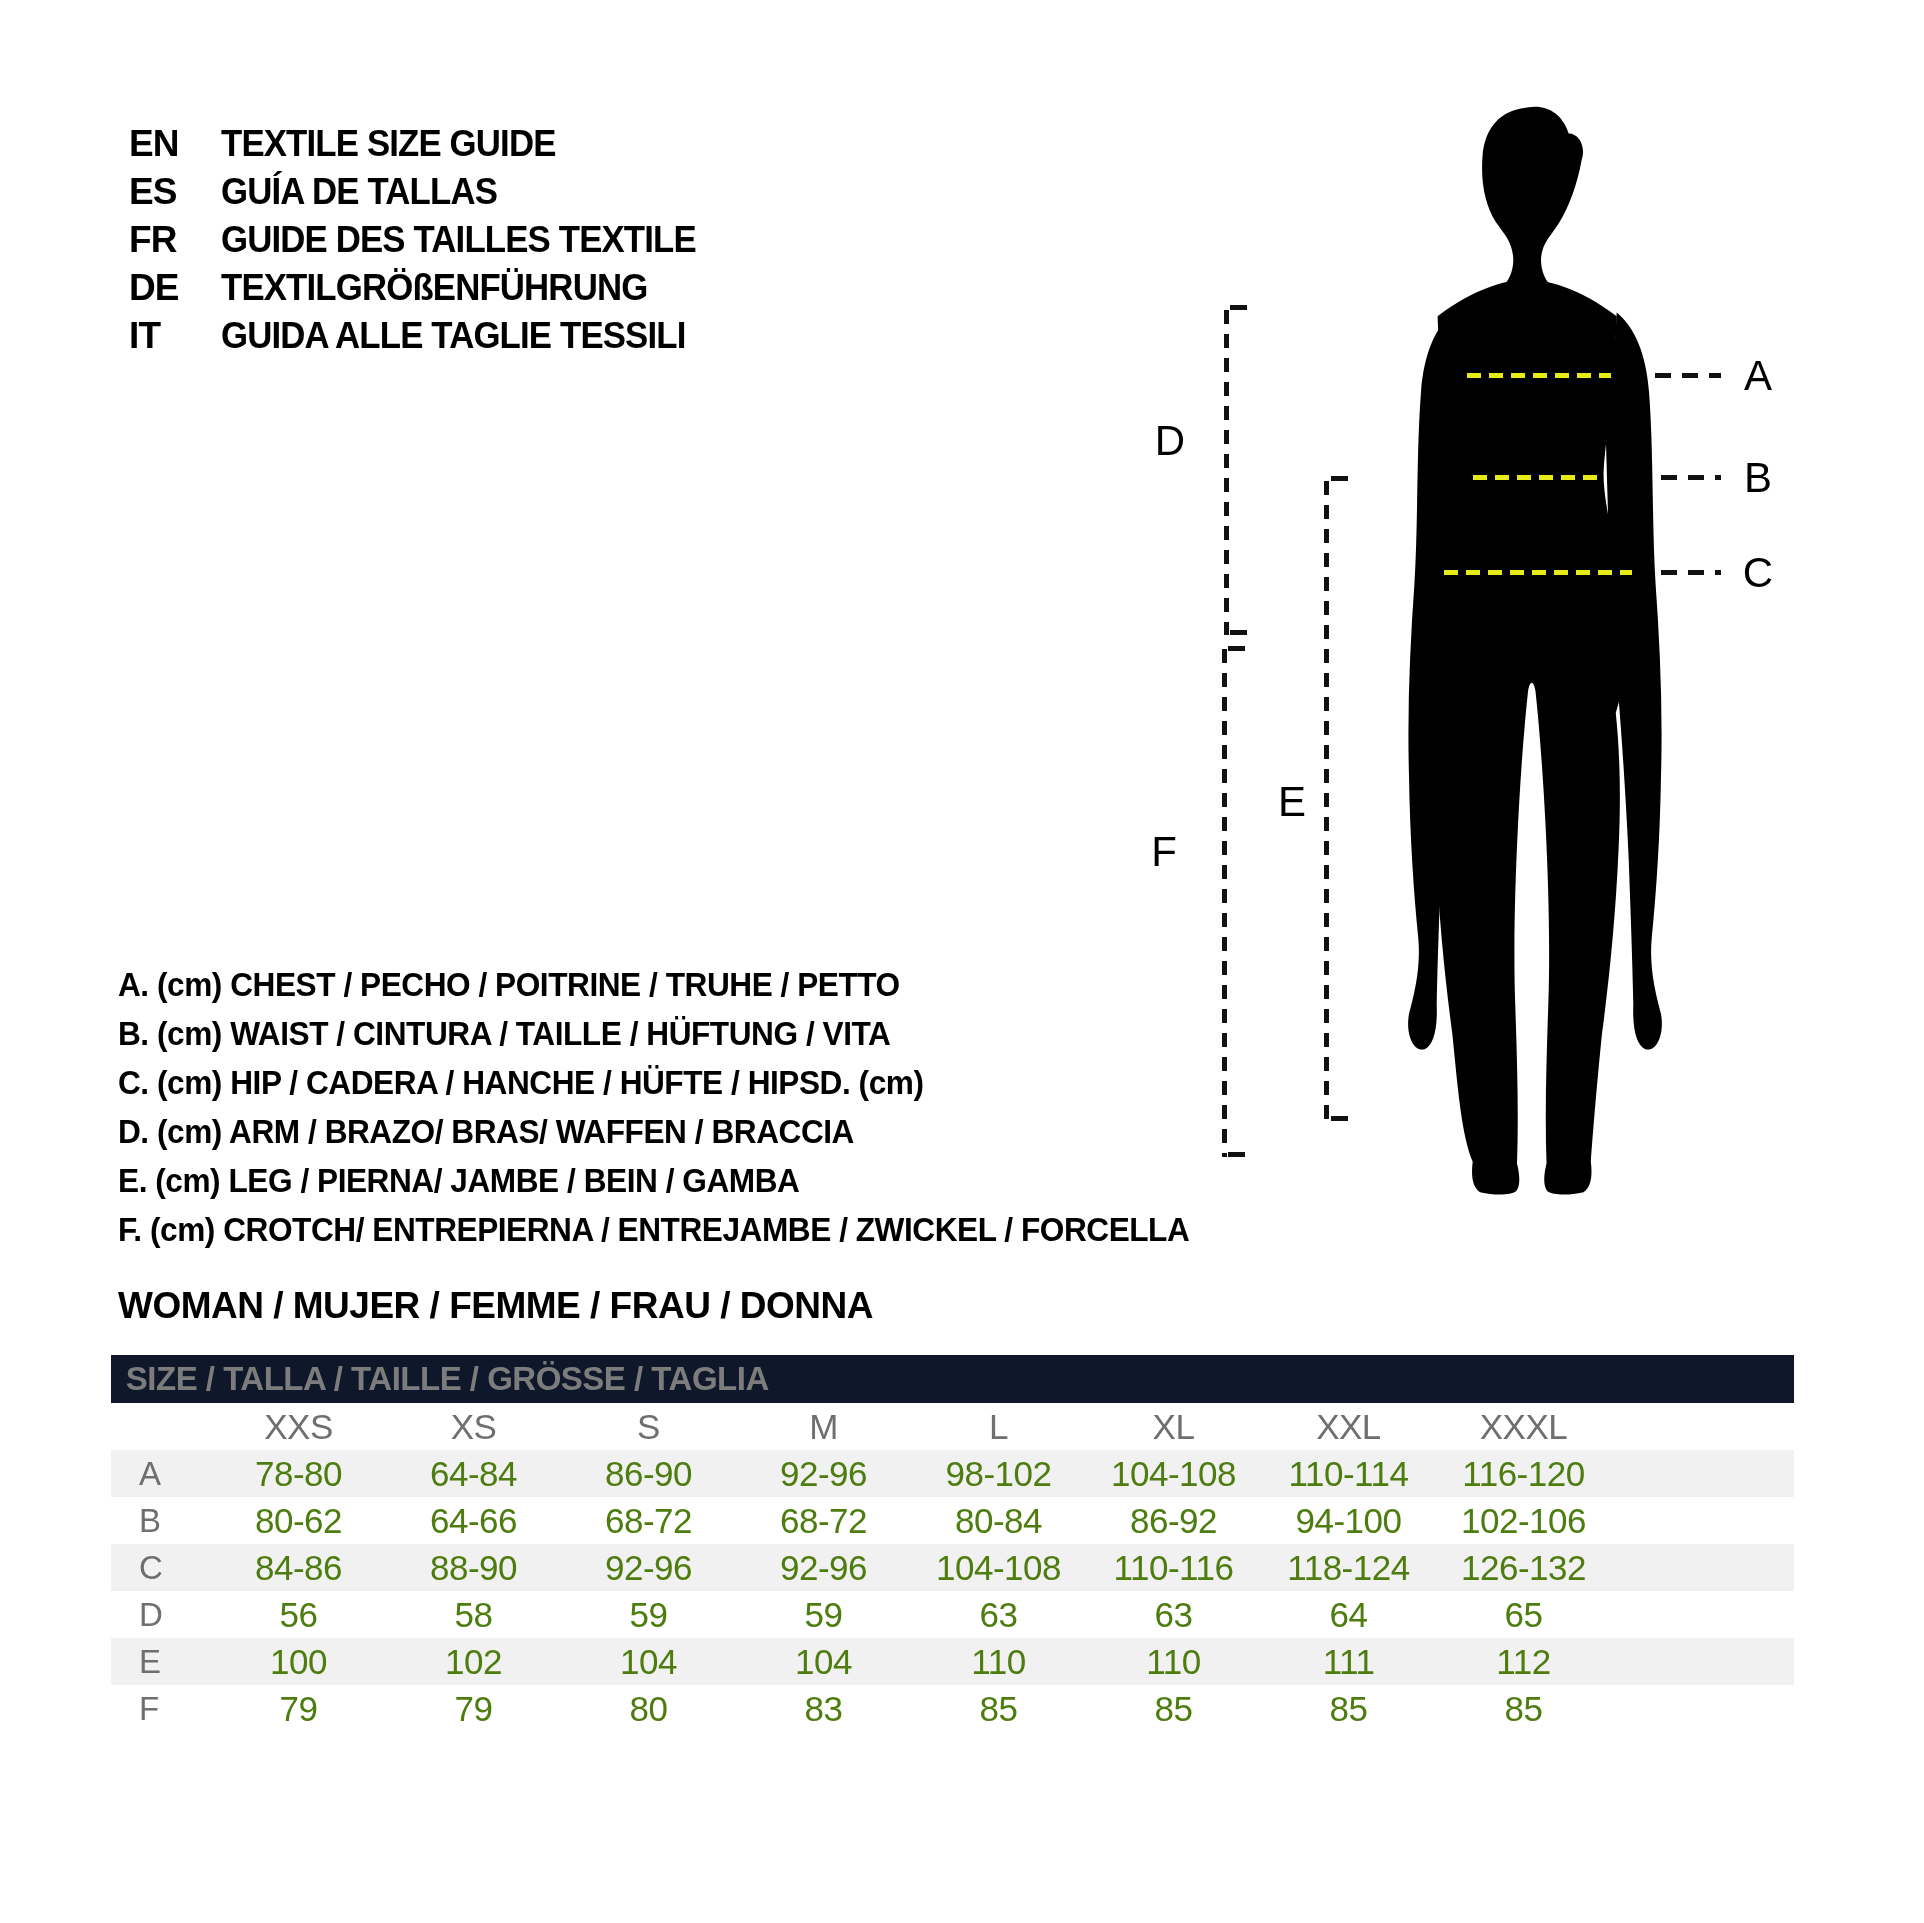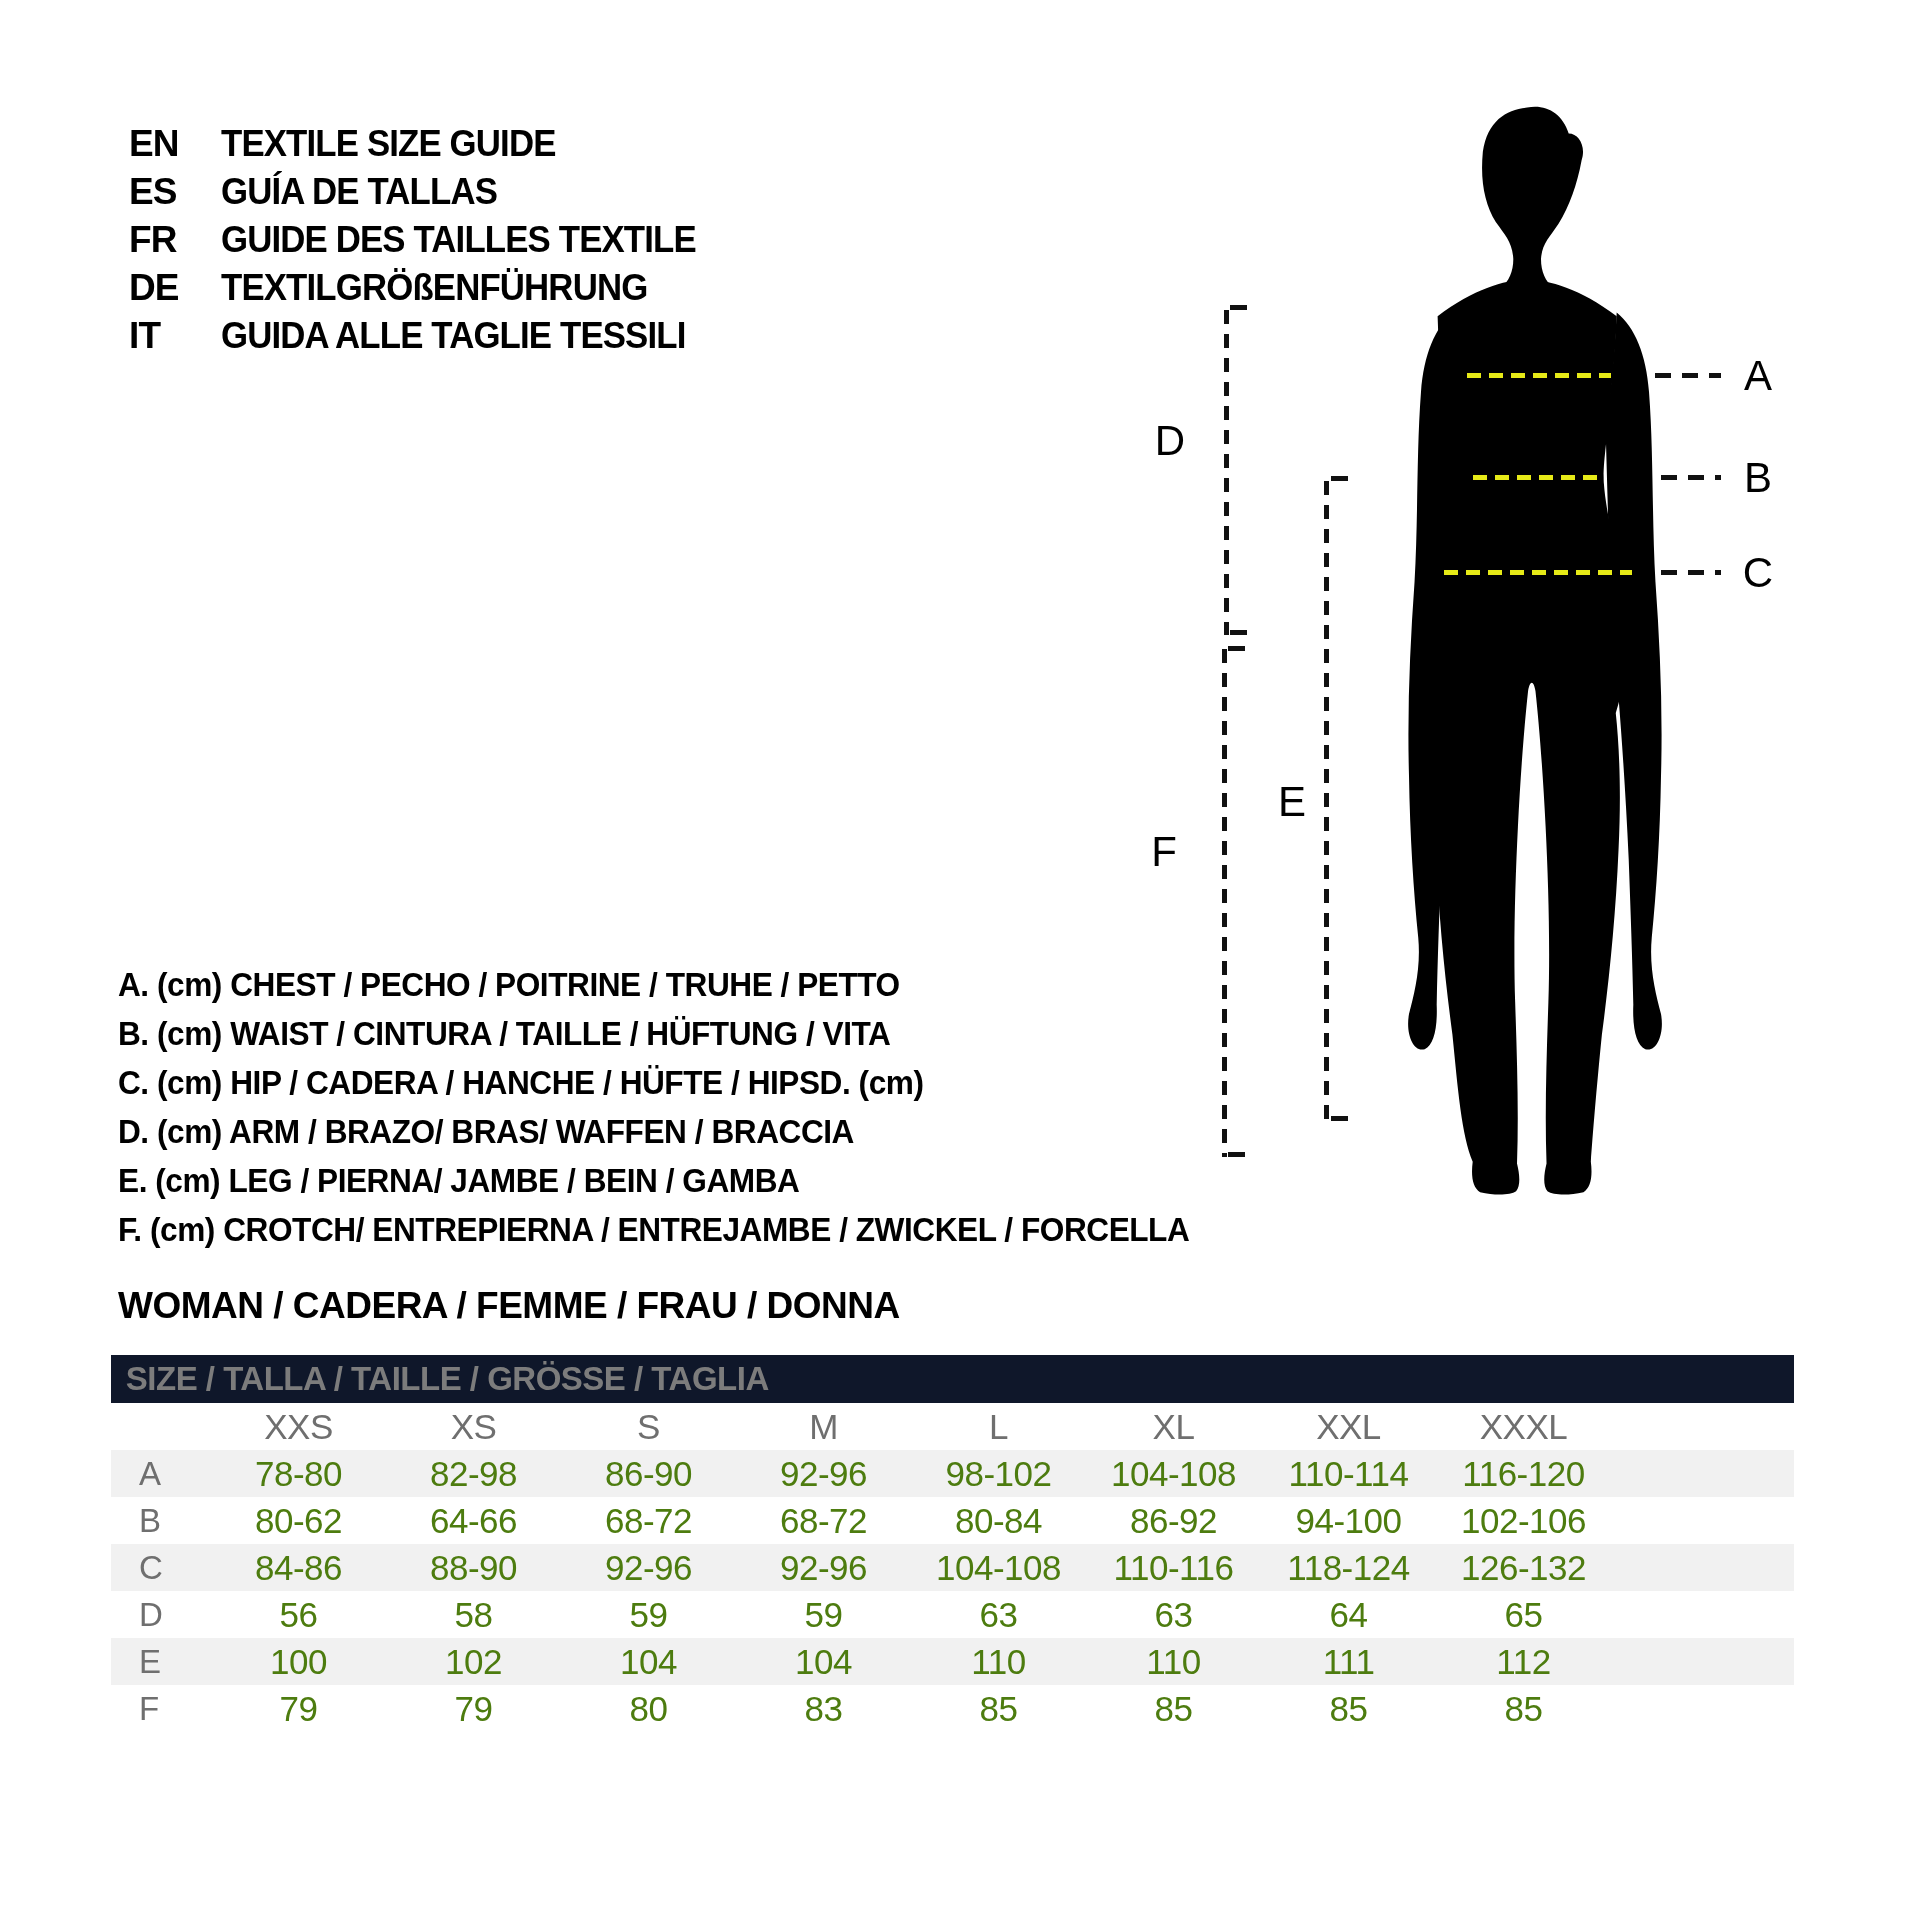--- a/index.html
+++ b/index.html
@@ -130,41 +130,41 @@
 
 <div class="abs legend-block">
   <div class="legend-row">A. (cm) CHEST / PECHO / POITRINE / TRUHE / PETTO</div>
   <div class="legend-row">B. (cm) WAIST / CINTURA / TAILLE / HÜFTUNG / VITA</div>
   <div class="legend-row">C. (cm) HIP / CADERA / HANCHE / HÜFTE / HIPSD. (cm)</div>
   <div class="legend-row">D. (cm) ARM / BRAZO/ BRAS/ WAFFEN / BRACCIA</div>
   <div class="legend-row">E. (cm) LEG / PIERNA/ JAMBE / BEIN / GAMBA</div>
   <div class="legend-row">F. (cm) CROTCH/ ENTREPIERNA / ENTREJAMBE / ZWICKEL / FORCELLA</div>
 </div>
 
-<div class="abs section-title">WOMAN / CADERA / FEMME / FRAU / DONNA</div>
+<div class="abs section-title">WOMAN / MUJER / FEMME / FRAU / DONNA</div>
 
 <div class="abs size-table">
   <div class="band">SIZE / TALLA / TAILLE / GRÖSSE / TAGLIA</div>
 
   <div class="t-row t-sizes">
     <div class="t-label"></div>
     <div class="t-cell">XXS</div>
     <div class="t-cell">XS</div>
     <div class="t-cell">S</div>
     <div class="t-cell">M</div>
     <div class="t-cell">L</div>
     <div class="t-cell">XL</div>
     <div class="t-cell">XXL</div>
     <div class="t-cell">XXXL</div>
   </div>
 
   <div class="t-row striped">
     <div class="t-label">A</div>
     <div class="t-cell">78-80</div>
-    <div class="t-cell">82-98</div>
+    <div class="t-cell">64-84</div>
     <div class="t-cell">86-90</div>
     <div class="t-cell">92-96</div>
     <div class="t-cell">98-102</div>
     <div class="t-cell">104-108</div>
     <div class="t-cell">110-114</div>
     <div class="t-cell">116-120</div>
   </div>
 
   <div class="t-row">
     <div class="t-label">B</div>

